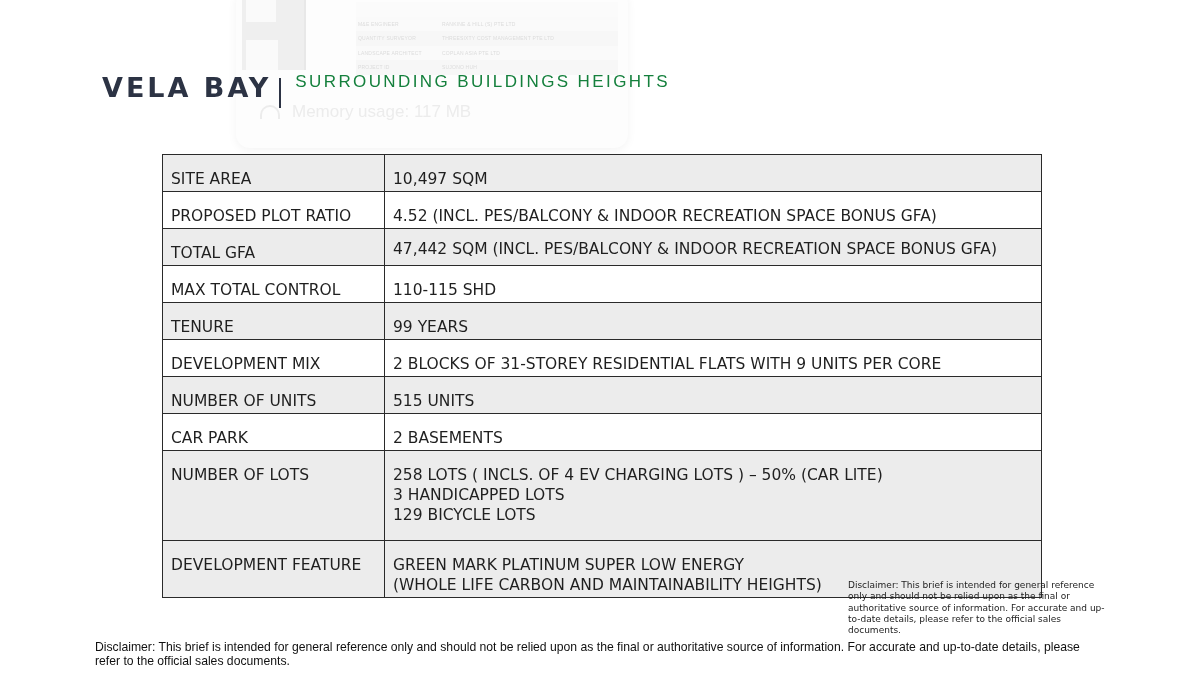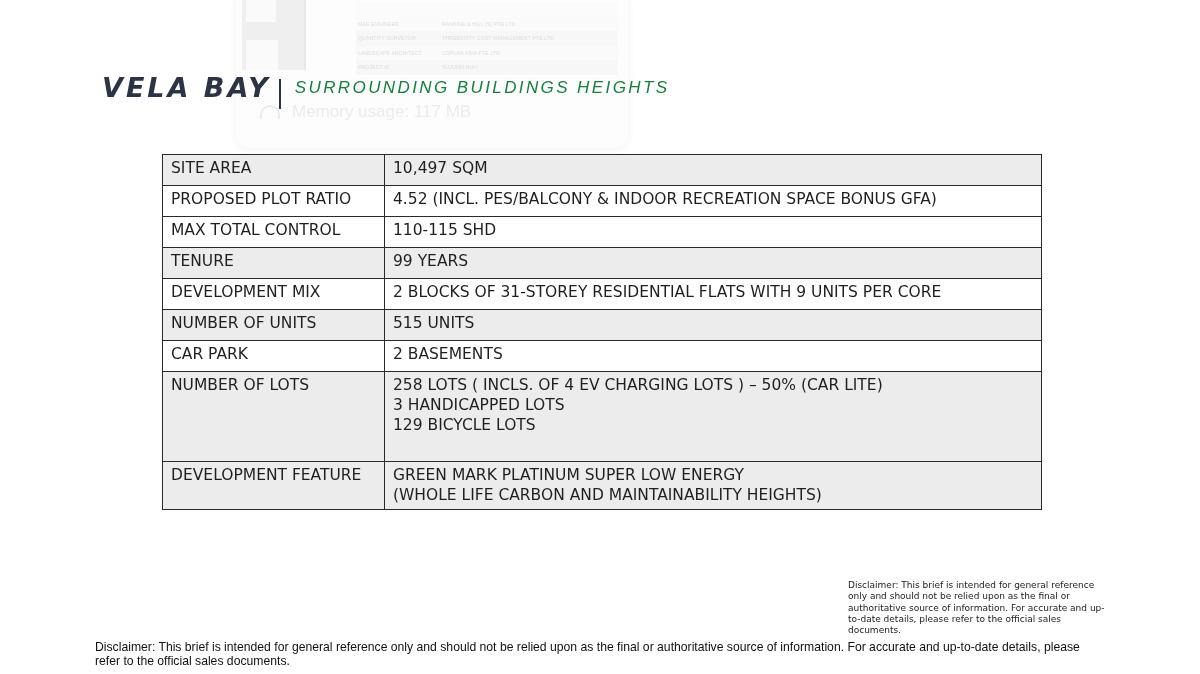--- a/index.html
+++ b/index.html
@@ -29,42 +29,42 @@
   .ghost-memory {
     position: absolute; left: 24px; top: 112px; display: flex; align-items: center; gap: 12px;
     font-size: 17px; color: #ececec;
   }
   .ghost-memory .gauge {
     width: 16px; height: 12px; border: 2px solid #ececec; border-bottom: none;
     border-radius: 10px 10px 0 0;
   }
 
   .title {
-    position: absolute; left: 102px; top: 72px; display: flex; align-items: center; font-style: italic;
+    position: absolute; left: 102px; top: 72px; display: flex; align-items: flex-start;
   }
   .title .brand {
     font-family: "DejaVu Sans", sans-serif; font-weight: bold; font-size: 27px;
     letter-spacing: 3px; color: #2c3344;
   }
   .title .sep {
     display: inline-block; width: 2px; height: 30px; background: #2c3344;
     margin: 0 14px 0 8px; position: relative; top: 6px;
   }
   .title .subtitle {
     font-family: "Liberation Sans", sans-serif; font-size: 17px; letter-spacing: 2.4px;
     color: #15803d;
   }
 
   table.spec {
     position: absolute; left: 162px; top: 154px; width: 880px;
     border-collapse: collapse; font-family: "DejaVu Sans", sans-serif;
     font-size: 15.5px; color: #1f1f1f;
   }
   table.spec td {
-    border: 1px solid #2a2a2a; padding: 3px 8px 2px 8px; vertical-align: top;
+    border: 1px solid #2a2a2a; padding: 14px 8px 2px 8px; vertical-align: top;
     line-height: 20px;
   }
   table.spec tr { height: 31px; }
   table.spec tr.shade td { background: #ececec; }
   table.spec td.k { width: 205px; }
   table.spec td.v div { white-space: nowrap; }
   table.spec tr.gfa td.v { padding-top: 10px; padding-bottom: 0; }
 
   .disc-small {
     position: absolute; left: 848px; top: 580px; width: 260px;
@@ -121,20 +121,26 @@
       <td class="v">
           <div>10,497 SQM</div>
         </td>
     </tr>
     <tr>
       <td class="k">PROPOSED PLOT RATIO</td>
       <td class="v">
           <div>4.52 (INCL. PES/BALCONY &amp; INDOOR RECREATION SPACE BONUS GFA)</div>
         </td>
     </tr>
+    <tr class="shade gfa" style="height:35px;">
+      <td class="k">TOTAL GFA</td>
+      <td class="v">
+          <div>47,442 SQM (INCL. PES/BALCONY &amp; INDOOR RECREATION SPACE BONUS GFA)</div>
+        </td>
+    </tr>
     <tr>
       <td class="k">MAX TOTAL CONTROL</td>
       <td class="v">
           <div>110-115 SHD</div>
         </td>
     </tr>
     <tr class="shade">
       <td class="k">TENURE</td>
       <td class="v">
           <div>99 YEARS</div>

